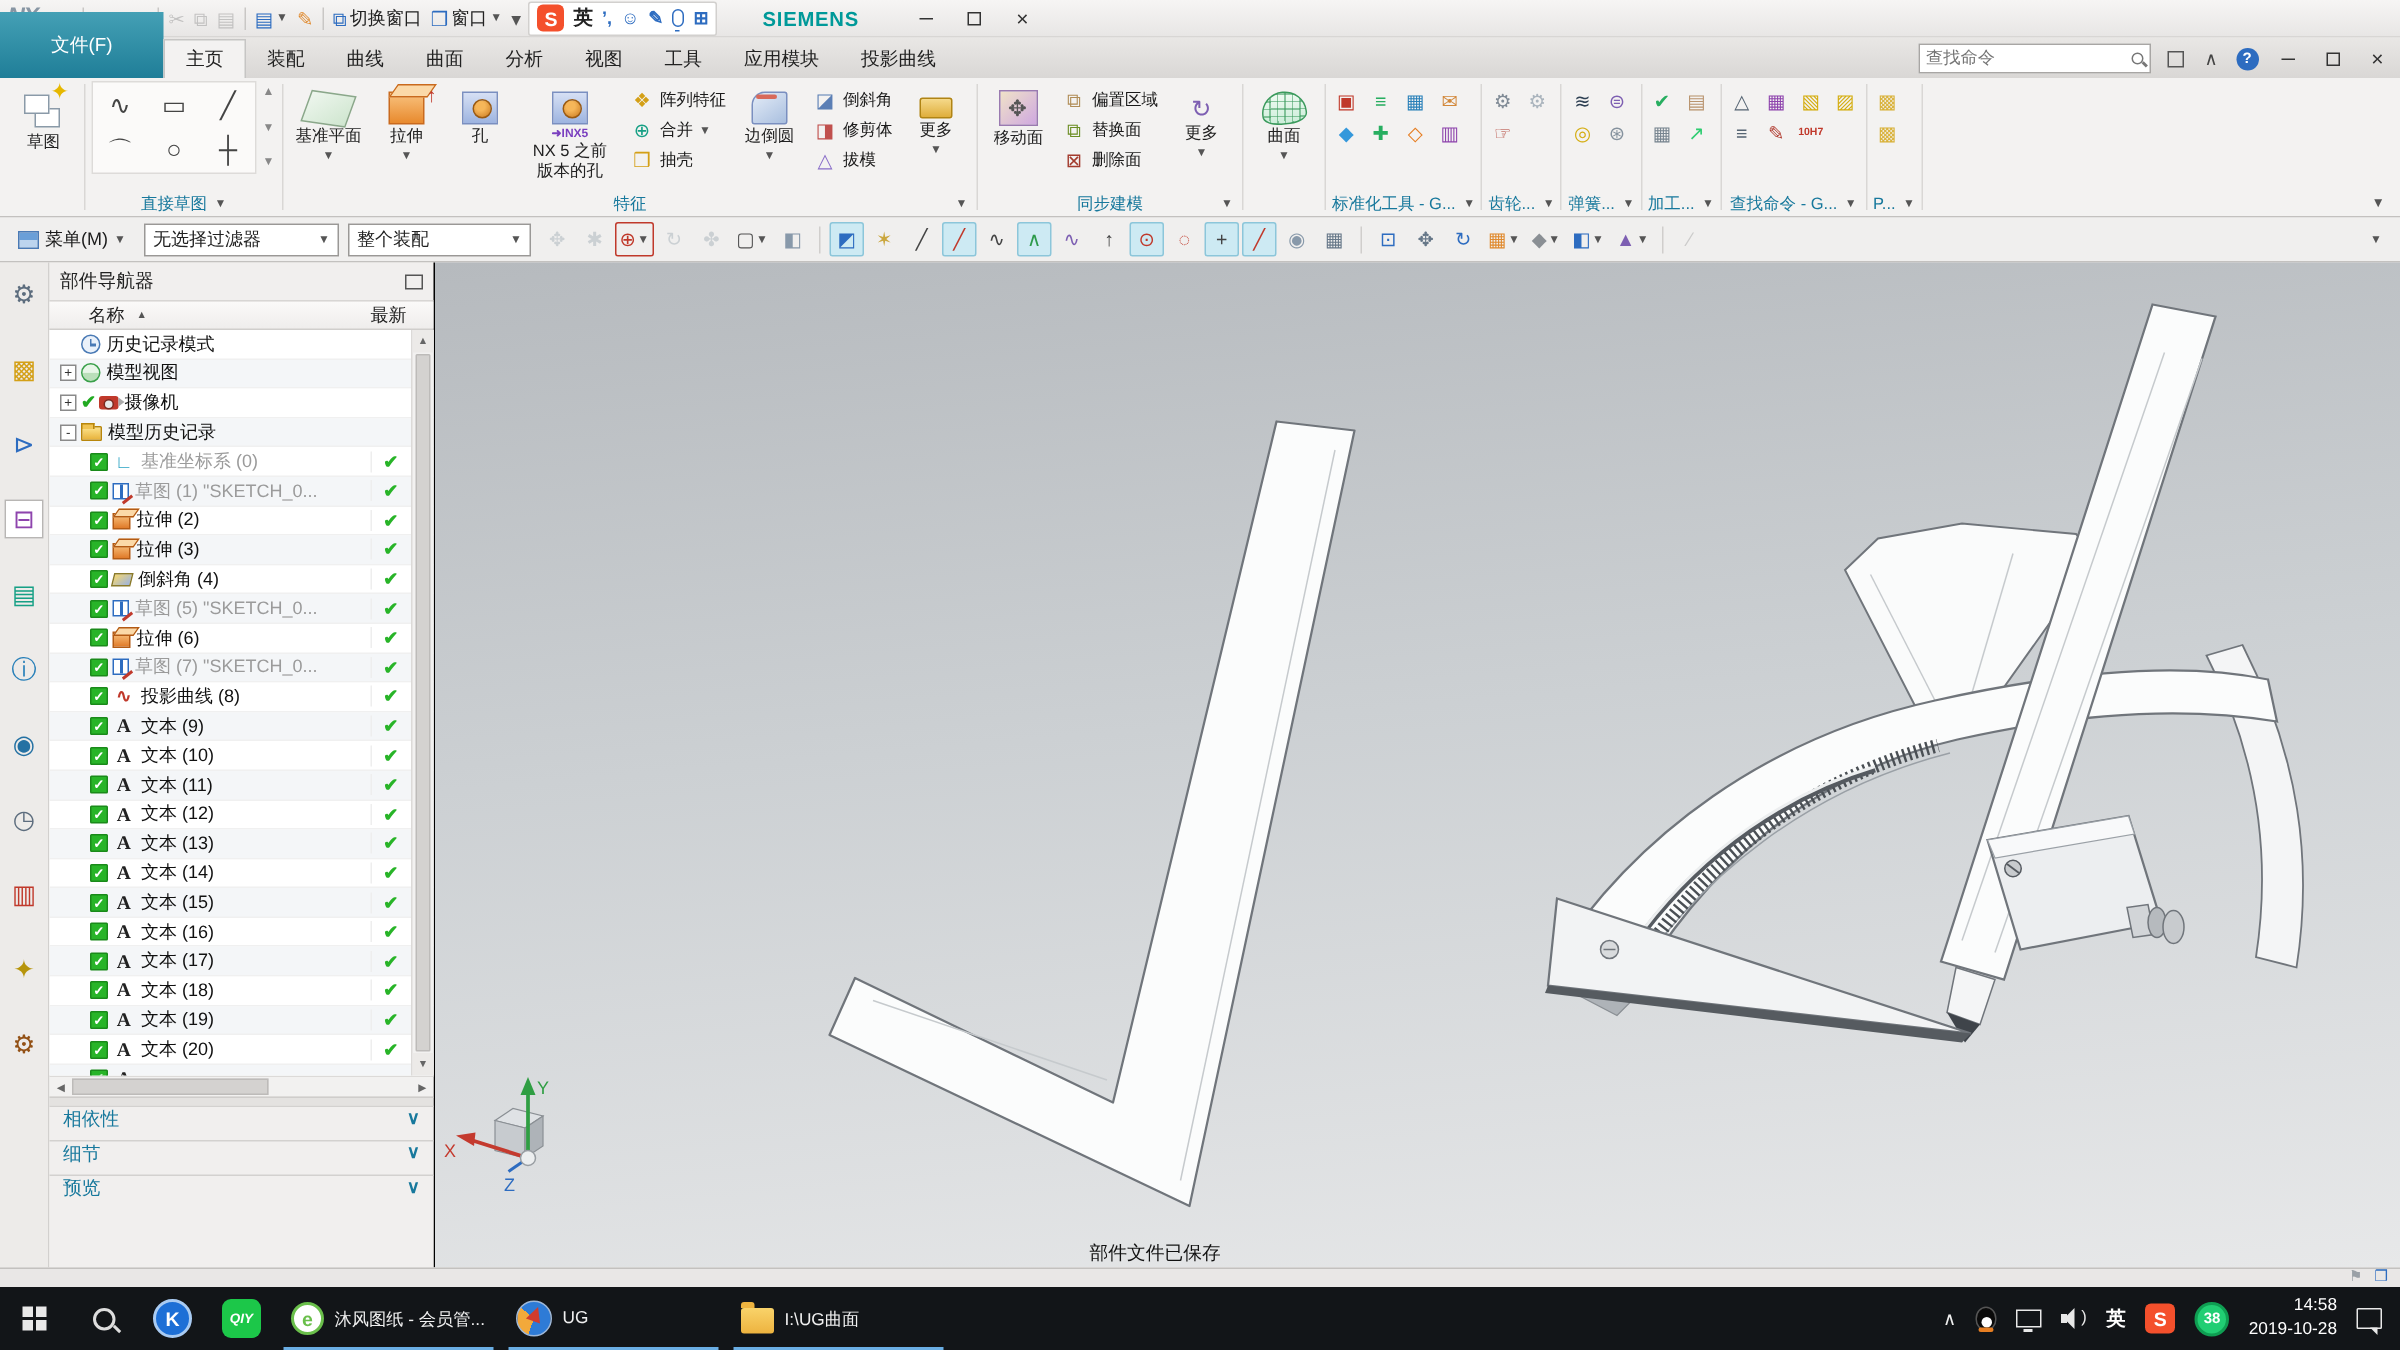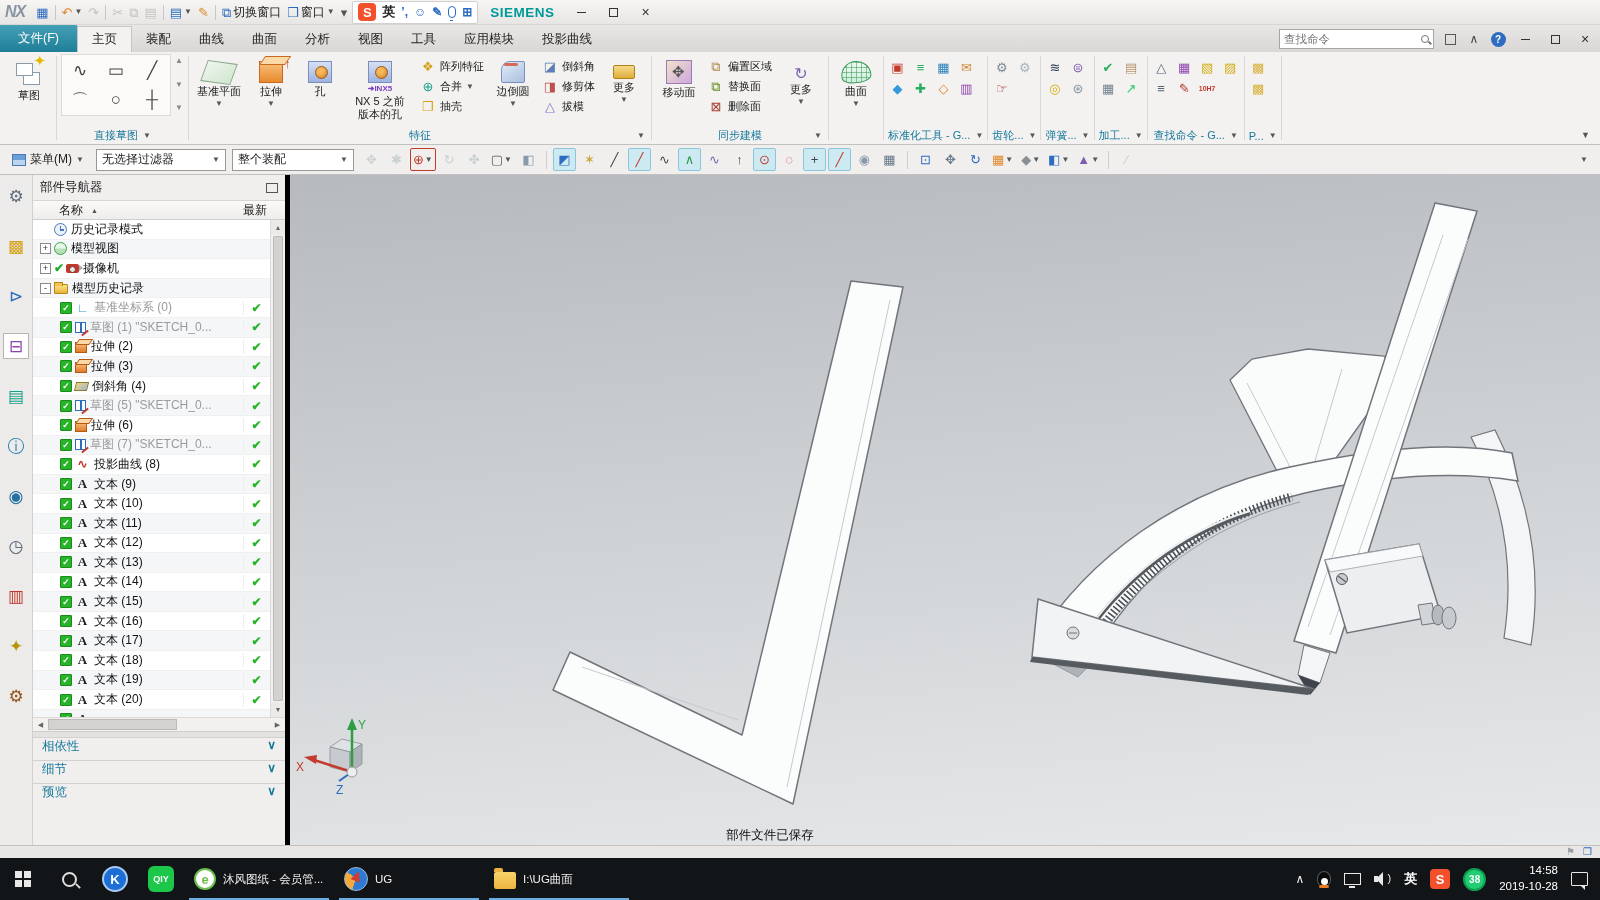--- a/index.html
+++ b/index.html
@@ -17,30 +17,30 @@
 .qat-sep{width:1px;height:15px;background:#c9c7c5;margin:0 3px}
 .caret{font-size:8px;color:#555;line-height:1}
 .dim{opacity:.42}
 .tb-title{flex:1;text-align:center;font-size:12px;color:#222;white-space:nowrap;overflow:hidden}
 .sogou{display:flex;align-items:center;background:#fff;border:1px solid #d2d0ce;height:23px;padding:0 5px;gap:6px;border-radius:2px}
 .sogou-s{width:18px;height:18px;background:#f4502c;color:#fff;font-weight:bold;border-radius:4px;
   display:flex;align-items:center;justify-content:center;font-size:13px}
 .sg{color:#2d6cc0;font-size:12px;font-weight:bold}
 .sg-mic{width:8px;height:12px;border:1.5px solid #2d6cc0;border-radius:4px;position:relative}
 .sg-mic::after{content:"";position:absolute;left:1px;bottom:-4px;width:3px;height:3px;border-bottom:1.5px solid #2d6cc0}
-.siemens{color:#009999;font-weight:bold;font-size:13.5px;letter-spacing:.5px;margin:0 10px}
+.siemens{color:#009999;font-weight:bold;font-size:13.5px;letter-spacing:.5px;margin:0 28px}
 .winbtn{width:30px;height:22px;display:flex;align-items:center;justify-content:center;color:#333;font-size:14px}
 .wmin{width:9px;border-bottom:1.5px solid #333;height:1px;display:inline-block}
 .wrest{width:9px;height:9px;border:1.5px solid #333;display:inline-block}
 
 
 .tabsrow{position:absolute;top:25px;left:0;right:0;height:27px;background:linear-gradient(#e9e7e5,#d9d7d5);
   display:flex;align-items:flex-end}
 .tab{padding:0 14px;height:26px;display:flex;align-items:center;color:#222;font-size:12.5px}
-.tab.file{background:linear-gradient(#44a0b5,#1f7e98);color:#fff;height:27px;padding:0 18px}
+.tab.file{background:linear-gradient(#44a0b5,#1f7e98);color:#fff;height:44px;padding:0 34px}
 .tab.active{background:#f3f2f1;border:1px solid #c6c5c4;border-bottom:none}
 .tspace{flex:1}
 .findbox{display:flex;align-items:center;background:#fff;border:1px solid #a8a6a4;height:20px;width:155px;
   margin:0 4px 3px 0;padding:0 4px;gap:3px}
 .findbox input{border:none;outline:none;flex:1;font-size:11.5px;width:100px;font-family:inherit;color:#444}
 .mag{width:8px;height:8px;border:1.5px solid #777;border-radius:50%;position:relative;flex:none}
 .mag::after{content:"";position:absolute;left:6px;top:6px;width:4px;height:1.5px;background:#777;transform:rotate(45deg)}
 .ribrt{width:24px;height:20px;display:flex;align-items:center;justify-content:center;color:#444;margin-bottom:3px;font-size:12px}
 .helpq{width:15px;height:15px;border-radius:50%;background:#2d6cc0;color:#fff;font-size:10px;font-weight:bold;
   display:flex;align-items:center;justify-content:center}
@@ -112,21 +112,21 @@
 .selico.hl{background:#cdeaf3;border-color:#8cc6da}
 .selico.frame{border-color:#c0392b}
 .selsep{width:1px;height:18px;background:#d0cecc;margin:0 4px}
 
 
 .rail{position:absolute;top:175px;left:0;width:33px;bottom:55px;background:#edebe9;border-right:1px solid #d2d0ce;
   display:flex;flex-direction:column;align-items:center;padding-top:8px;gap:24px}
 .railico{width:26px;height:26px;display:flex;align-items:center;justify-content:center;font-size:17px;border:1px solid transparent}
 .railico.active{background:#fff;border-color:#b8b6b4}
 
-.navigator{position:absolute;top:175px;left:33px;width:257px;bottom:55px;background:#f1efee;border-right:5px solid #000000;display:flex;flex-direction:column}
+.navigator{position:absolute;top:175px;left:33px;width:257px;bottom:55px;background:#f1efee;border-right:1px solid #000000;display:flex;flex-direction:column}
 .navtitle{height:25px;display:flex;align-items:center;padding:0 7px;font-size:12.5px;color:#222}
 .navtitle .pinbox{margin-left:auto;width:12px;height:10px;border:1.5px solid #555}
 .colhdr{height:20px;display:flex;align-items:center;background:linear-gradient(#fbfaf9,#efedec);
   border-top:1px solid #d8d6d4;border-bottom:1px solid #d0cecc;padding-left:26px;font-size:12px;color:#222}
 .colhdr .sort{font-size:7px;color:#555;margin-left:8px}
 .colhdr .latestcol{margin-left:auto;width:42px;font-size:12px}
 .tree{position:relative;height:497px;background:#fff;overflow:hidden}
 .trow{height:19.6px;display:flex;align-items:center;padding-right:16px;border-bottom:1px solid #f0f0f0;background:#fff}
 .trow.stripe{background:#f4f6f8}
 .tind{flex:none}
@@ -186,21 +186,21 @@
 
 
 .taskbar{position:absolute;left:0;right:0;bottom:0;height:42px;background:#121518;display:flex;align-items:stretch;color:#eee}
 .tbbtn{width:46px;display:flex;align-items:center;justify-content:center}
 .winlogo{display:grid;grid-template-columns:7px 7px;grid-template-rows:7px 7px;gap:1.5px}
 .winlogo i{background:#e8e8e8}
 .wsearch{width:15px;height:15px;border:2px solid #ddd;border-radius:50%;position:relative}
 .wsearch::after{content:"";position:absolute;left:11px;top:11px;width:6px;height:2px;background:#ddd;transform:rotate(45deg)}
 .kico{width:26px;height:26px;border-radius:50%;background:#1d6fd6;border:2px solid #a9cbf2;color:#fff;font-weight:bold;
   display:flex;align-items:center;justify-content:center;font-size:13px}
-.qiyi{width:26px;height:26px;border-radius:6px;background:#1cc749;color:#fff;font-weight:bold;
+.qiyi{width:26px;height:26px;border-radius:6px;background:#1cc749;color:#fff;font-weight:bold;font-style:italic;
   display:flex;align-items:center;justify-content:center;font-size:9px}
 .task{display:flex;align-items:center;gap:7px;padding:0 10px;min-width:150px;max-width:160px;position:relative}
 .task.active{background:#3d4247}
 .task::after{content:"";position:absolute;left:5px;right:5px;bottom:0;height:2px;background:#6aaee4}
 .task.active::after{left:0;right:0;background:#8ec6f5}
 .task .tlbl{font-size:11.5px;color:#f0f0f0;white-space:nowrap;overflow:hidden}
 .nxico{width:24px;height:24px;border-radius:50%;flex:none;position:relative;
   background:conic-gradient(from 200deg,#f2a93b 0 110deg,#2e7bd6 110deg 360deg);border:1px solid #9fb8d8}
 .nxico::after{content:"";position:absolute;left:7px;top:3px;border-style:solid;border-width:0 5px 10px 5px;
   border-color:transparent transparent #d23b2e transparent;transform:rotate(20deg)}

